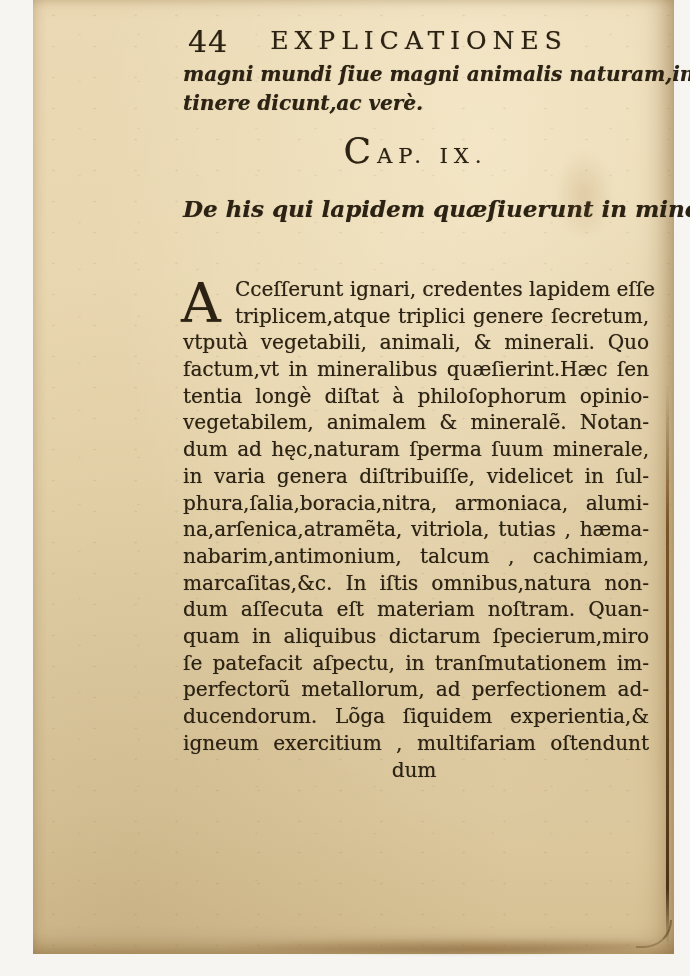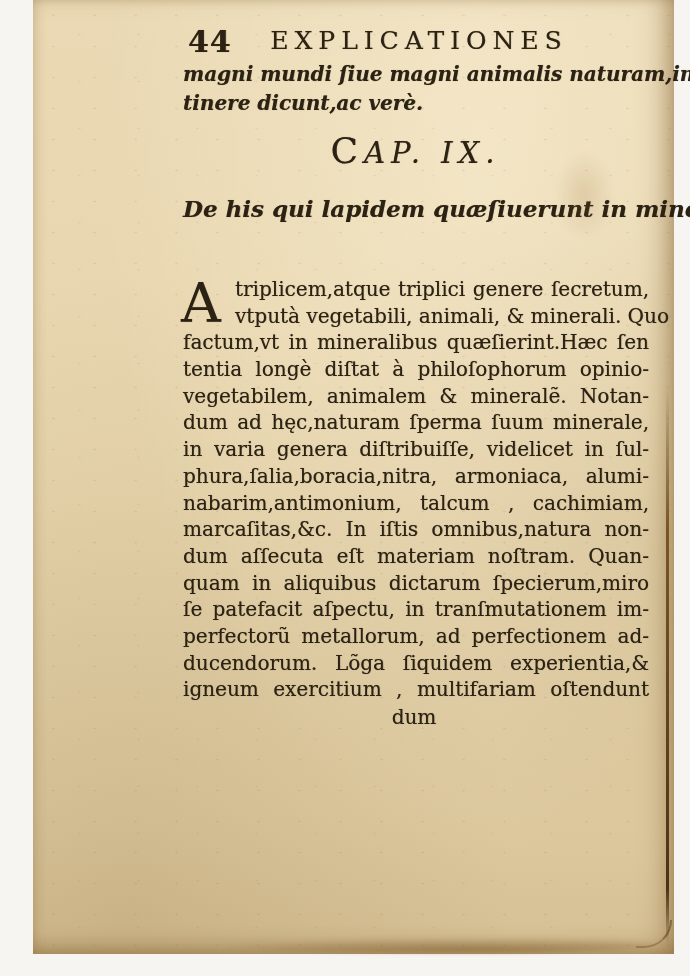--- a/index.html
+++ b/index.html
@@ -24,35 +24,35 @@
       inset -20px 0 26px -12px rgba(122,88,40,.50),
       inset 0 -16px 20px -10px rgba(122,88,40,.45),
       inset 8px 0 14px -8px rgba(122,88,40,.22),
       inset 0 6px 10px -6px rgba(122,88,40,.18);
   }
   .ink{color:#2b2213;text-shadow:.3px .3px .7px rgba(43,34,19,.55);}
 
   
   .page-number{
     position:absolute;left:155px;top:24px;
-    font-size:30px;font-weight:700;letter-spacing:1px;
+    font-size:30px;font-weight:400;letter-spacing:1px;
   }
   .running-header{
     position:absolute;left:236px;top:26px;width:300px;text-align:center;
     font-size:25px;letter-spacing:6px;white-space:nowrap;
   }
   .headnote{position:absolute;left:150px;top:60px;width:467px;
     font-style:italic;font-weight:600;font-size:20px;line-height:29px;}
   .headnote .line:nth-child(1){white-space:nowrap;text-align:justify;text-align-last:justify;}
   .headnote .line:nth-child(2){text-align:left;}
 
   
   .chapter{position:absolute;left:150px;top:130px;width:465px;text-align:center;white-space:nowrap;}
   .chapter .initial{font-size:36px;letter-spacing:6px;}
-  .chapter .rest{font-size:29px;letter-spacing:6px;font-style:italic;}
+  .chapter .rest{font-size:21px;letter-spacing:6px;}
 
   
   .section-title{position:absolute;left:150px;top:192px;width:465px;
     font-style:italic;font-weight:600;font-size:23px;line-height:33px;}
   .section-title .line:nth-child(1){white-space:nowrap;text-align:justify;text-align-last:justify;}
   .section-title .line:nth-child(2){text-align:center;text-align-last:center;}
 
   
   .body-block{position:absolute;left:150px;top:276px;width:466px;font-size:20px;}
   .drop-cap{
@@ -107,28 +107,30 @@
     <span class="initial">C</span><span class="rest">AP. IX.</span>
   </div>
 
   <div class="section-title ink">
       <div class="line">De his qui lapidem quæſiuerunt in minerali-</div>
     </div>
 
   <div class="body-block ink">
     <span class="drop-cap">A</span>
     <div class="body-lines">
+        <div class="line">Cceſſerunt ignari, credentes lapidem eſſe</div>
         <div class="line">triplicem,atque triplici genere ſecretum,</div>
         <div class="line">vtputà vegetabili, animali, &amp; minerali. Quo</div>
         <div class="line">factum,vt in mineralibus quæſierint.Hæc ſen</div>
         <div class="line">tentia longè diſtat à philoſophorum opinio-</div>
         <div class="line">vegetabilem, animalem &amp; mineralẽ. Notan-</div>
         <div class="line">dum ad hęc,naturam ſperma ſuum minerale,</div>
         <div class="line">in varia genera diſtribuiſſe, videlicet in ſul-</div>
         <div class="line">phura,ſalia,boracia,nitra, armoniaca, alumi-</div>
+        <div class="line">na,arſenica,atramẽta, vitriola, tutias , hæma-</div>
         <div class="line">nabarim,antimonium, talcum , cachimiam,</div>
         <div class="line">marcaſitas,&amp;c. In iſtis omnibus,natura non-</div>
         <div class="line">dum aſſecuta eſt materiam noſtram. Quan-</div>
         <div class="line">quam in aliquibus dictarum ſpecierum,miro</div>
         <div class="line">ſe patefacit aſpectu, in tranſmutationem im-</div>
         <div class="line">perfectorũ metallorum, ad perfectionem ad-</div>
         <div class="line">ducendorum. Lõga ſiquidem experientia,&amp;</div>
         <div class="line">igneum exercitium , multifariam oſtendunt</div>
       </div>
     <div class="catchword">dum</div>

